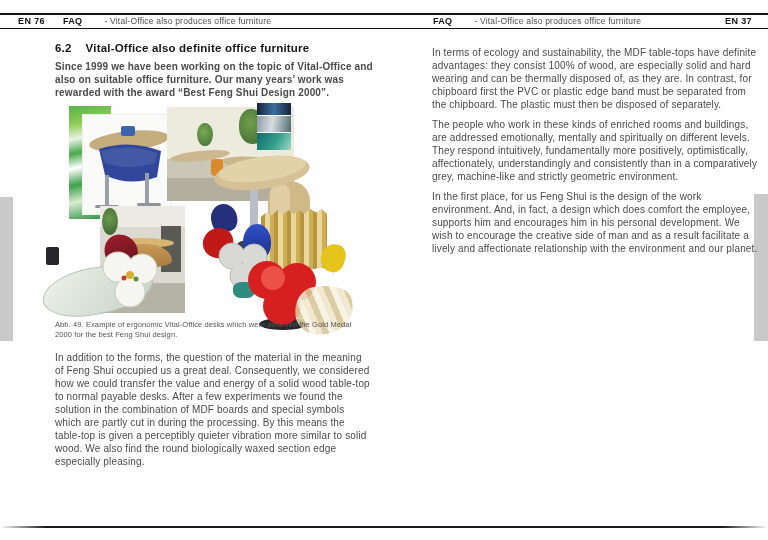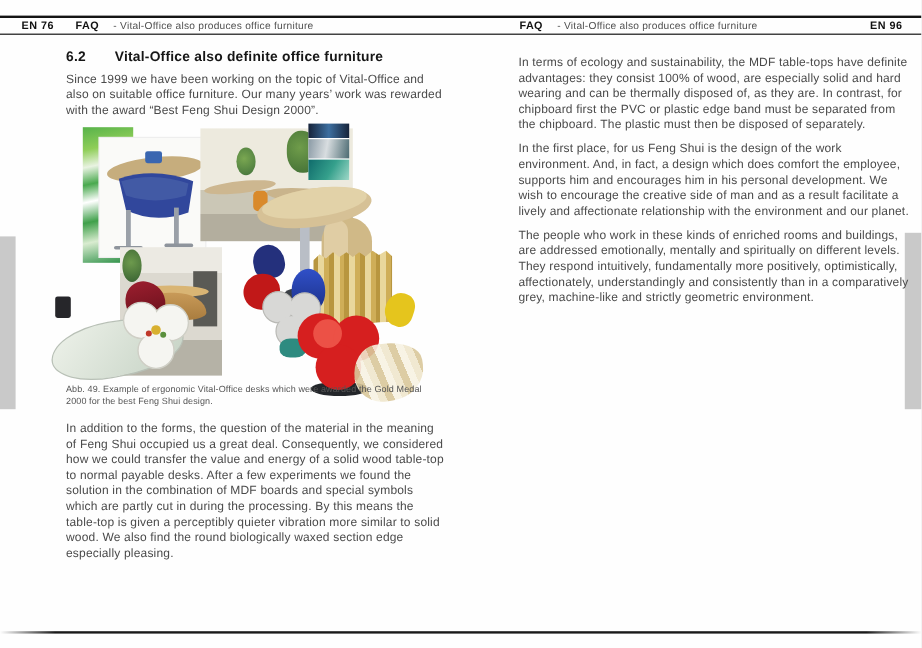--- a/index.html
+++ b/index.html
@@ -7,32 +7,32 @@
           font-family:"Liberation Sans",sans-serif;color:#4a4a4a;}
   
   .rule{position:absolute;left:0;right:0;background:#141414;}
   .rule-top1{top:13px;height:2px;}
   .rule-top2{top:28px;height:1px;}
   .rule-bottom{top:526px;height:2px;
      background:linear-gradient(90deg,rgba(20,20,20,0) 0%,#1a1a1a 6%,#1a1a1a 94%,rgba(20,20,20,0) 100%);}
   .running-head{position:absolute;top:16px;font-size:9px;line-height:10px;display:flex;align-items:baseline;}
   .rh-left{left:18px;gap:18px;}
   .rh-right{left:433px;right:16px;justify-content:space-between;}
-  .rh-group{display:flex;align-items:flex-end;gap:12px;}
+  .rh-group{display:flex;align-items:flex-end;gap:22px;}
   .pagenum{font-weight:700;color:#111;letter-spacing:.4px;}
   .brand{font-weight:700;color:#111;letter-spacing:.3px;}
   .headtitle{font-size:8.5px;color:#4f4f4f;letter-spacing:.2px;}
   .thumb-tab{position:absolute;background:#c9c9c9;}
   .tab-left{left:0;top:197px;width:13px;height:144px;}
   .tab-right{right:0;top:194px;width:14px;height:147px;}
   
   .heading{position:absolute;left:55px;top:42px;font-size:11.5px;font-weight:700;color:#161616;letter-spacing:.2px;}
-  .heading .hnum{margin-right:24px;}
+  .heading .hnum{margin-right:14px;}
   .para{font-size:10px;line-height:13px;letter-spacing:.15px;color:#4a4a4a;}
-  .intro{position:absolute;left:55px;top:60px;width:318px;}
+  .intro{position:absolute;left:55px;top:60px;width:318px;font-weight:bold;}
   .bodytext{position:absolute;left:55px;top:351px;width:318px;}
   .caption{position:absolute;left:55px;top:320px;width:308px;font-size:7.5px;line-height:9.5px;color:#555;letter-spacing:.1px;}
   .rightcol{position:absolute;left:432px;top:46px;width:327px;}
   .rightcol p{margin:0 0 7px 0;}
   
   .collage{position:absolute;left:0;top:0;width:768px;height:540px;pointer-events:none;}
   .collage > div, .collage > svg{position:absolute;}
   .ph-children{left:69px;top:106px;width:42px;height:113px;
     background:linear-gradient(168deg,#57b24a 0%,#8fce58 16%,#e9f3e2 28%,#49a94e 40%,#ffffff 52%,#3fa04a 66%,#d9ecd0 80%,#238b3f 100%);}
   .ph-desk-blue{left:83px;top:115px;width:88px;height:99px;background:#fafaf8;box-shadow:0 0 0 1px #eee;}
@@ -94,21 +94,21 @@
     <span class="rh-group">
       <span class="brand">FAQ</span>
       <span class="headtitle">- Vital-Office also produces office furniture</span>
     </span>
   </div>
   <div class="running-head rh-right">
     <span class="rh-group">
       <span class="brand">FAQ</span>
       <span class="headtitle">- Vital-Office also produces office furniture</span>
     </span>
-    <span class="pagenum">EN 96</span>
+    <span class="pagenum">EN 37</span>
   </div>
 
   <div class="thumb-tab tab-left"></div>
   <div class="thumb-tab tab-right"></div>
 
   <div class="heading">
     <span class="hnum">6.2</span><span>Vital-Office also definite office furniture</span>
   </div>
   <div class="para intro">Since 1999 we have been working on the topic of Vital-Office and also on suitable office furniture. Our many years’ work was rewarded with the award “Best Feng Shui Design 2000”.</div>
 
@@ -211,17 +211,17 @@
     </div>
 
     <div class="tan-wave"></div>
   </div>
 
   <div class="caption">Abb. 49. Example of ergonomic Vital-Office desks which were awarded the Gold Medal 2000 for the best Feng Shui design.</div>
   <div class="para bodytext">In addition to the forms, the question of the material in the meaning of Feng Shui occupied us a great deal. Consequently, we considered how we could transfer the value and energy of a solid wood table-top to normal payable desks. After a few experiments we found the solution in the combination of MDF boards and special symbols which are partly cut in during the processing. By this means the table-top is given a perceptibly quieter vibration more similar to solid wood. We also find the round biologically waxed section edge especially pleasing.</div>
 
   <div class="rightcol">
     <p class="para">In terms of ecology and sustainability, the MDF table-tops have definite advantages: they consist 100% of wood, are especially solid and hard wearing and can be thermally disposed of, as they are. In contrast, for chipboard first the PVC or plastic edge band must be separated from the chipboard. The plastic must then be disposed of separately.</p>
+    <p class="para">The people who work in these kinds of enriched rooms and buildings, are addressed emotionally, mentally and spiritually on different levels. They respond  intuitively, fundamentally more positively, optimistically, affectionately, understandingly and consistently than in a comparatively grey, machine-like and strictly geometric environment.</p>
     <p class="para">In the first place, for us Feng Shui is the design of the work environment. And, in fact, a design which does comfort the employee, supports him and encourages him in his personal development. We wish to encourage the creative side of man and as a result facilitate a lively and affectionate relationship with the environment and our planet.</p>
-    <p class="para">The people who work in these kinds of enriched rooms and buildings, are addressed emotionally, mentally and spiritually on different levels. They respond  intuitively, fundamentally more positively, optimistically, affectionately, understandingly and consistently than in a comparatively grey, machine-like and strictly geometric environment.</p>
   </div>
 
 </div>
 
 </body></html>

